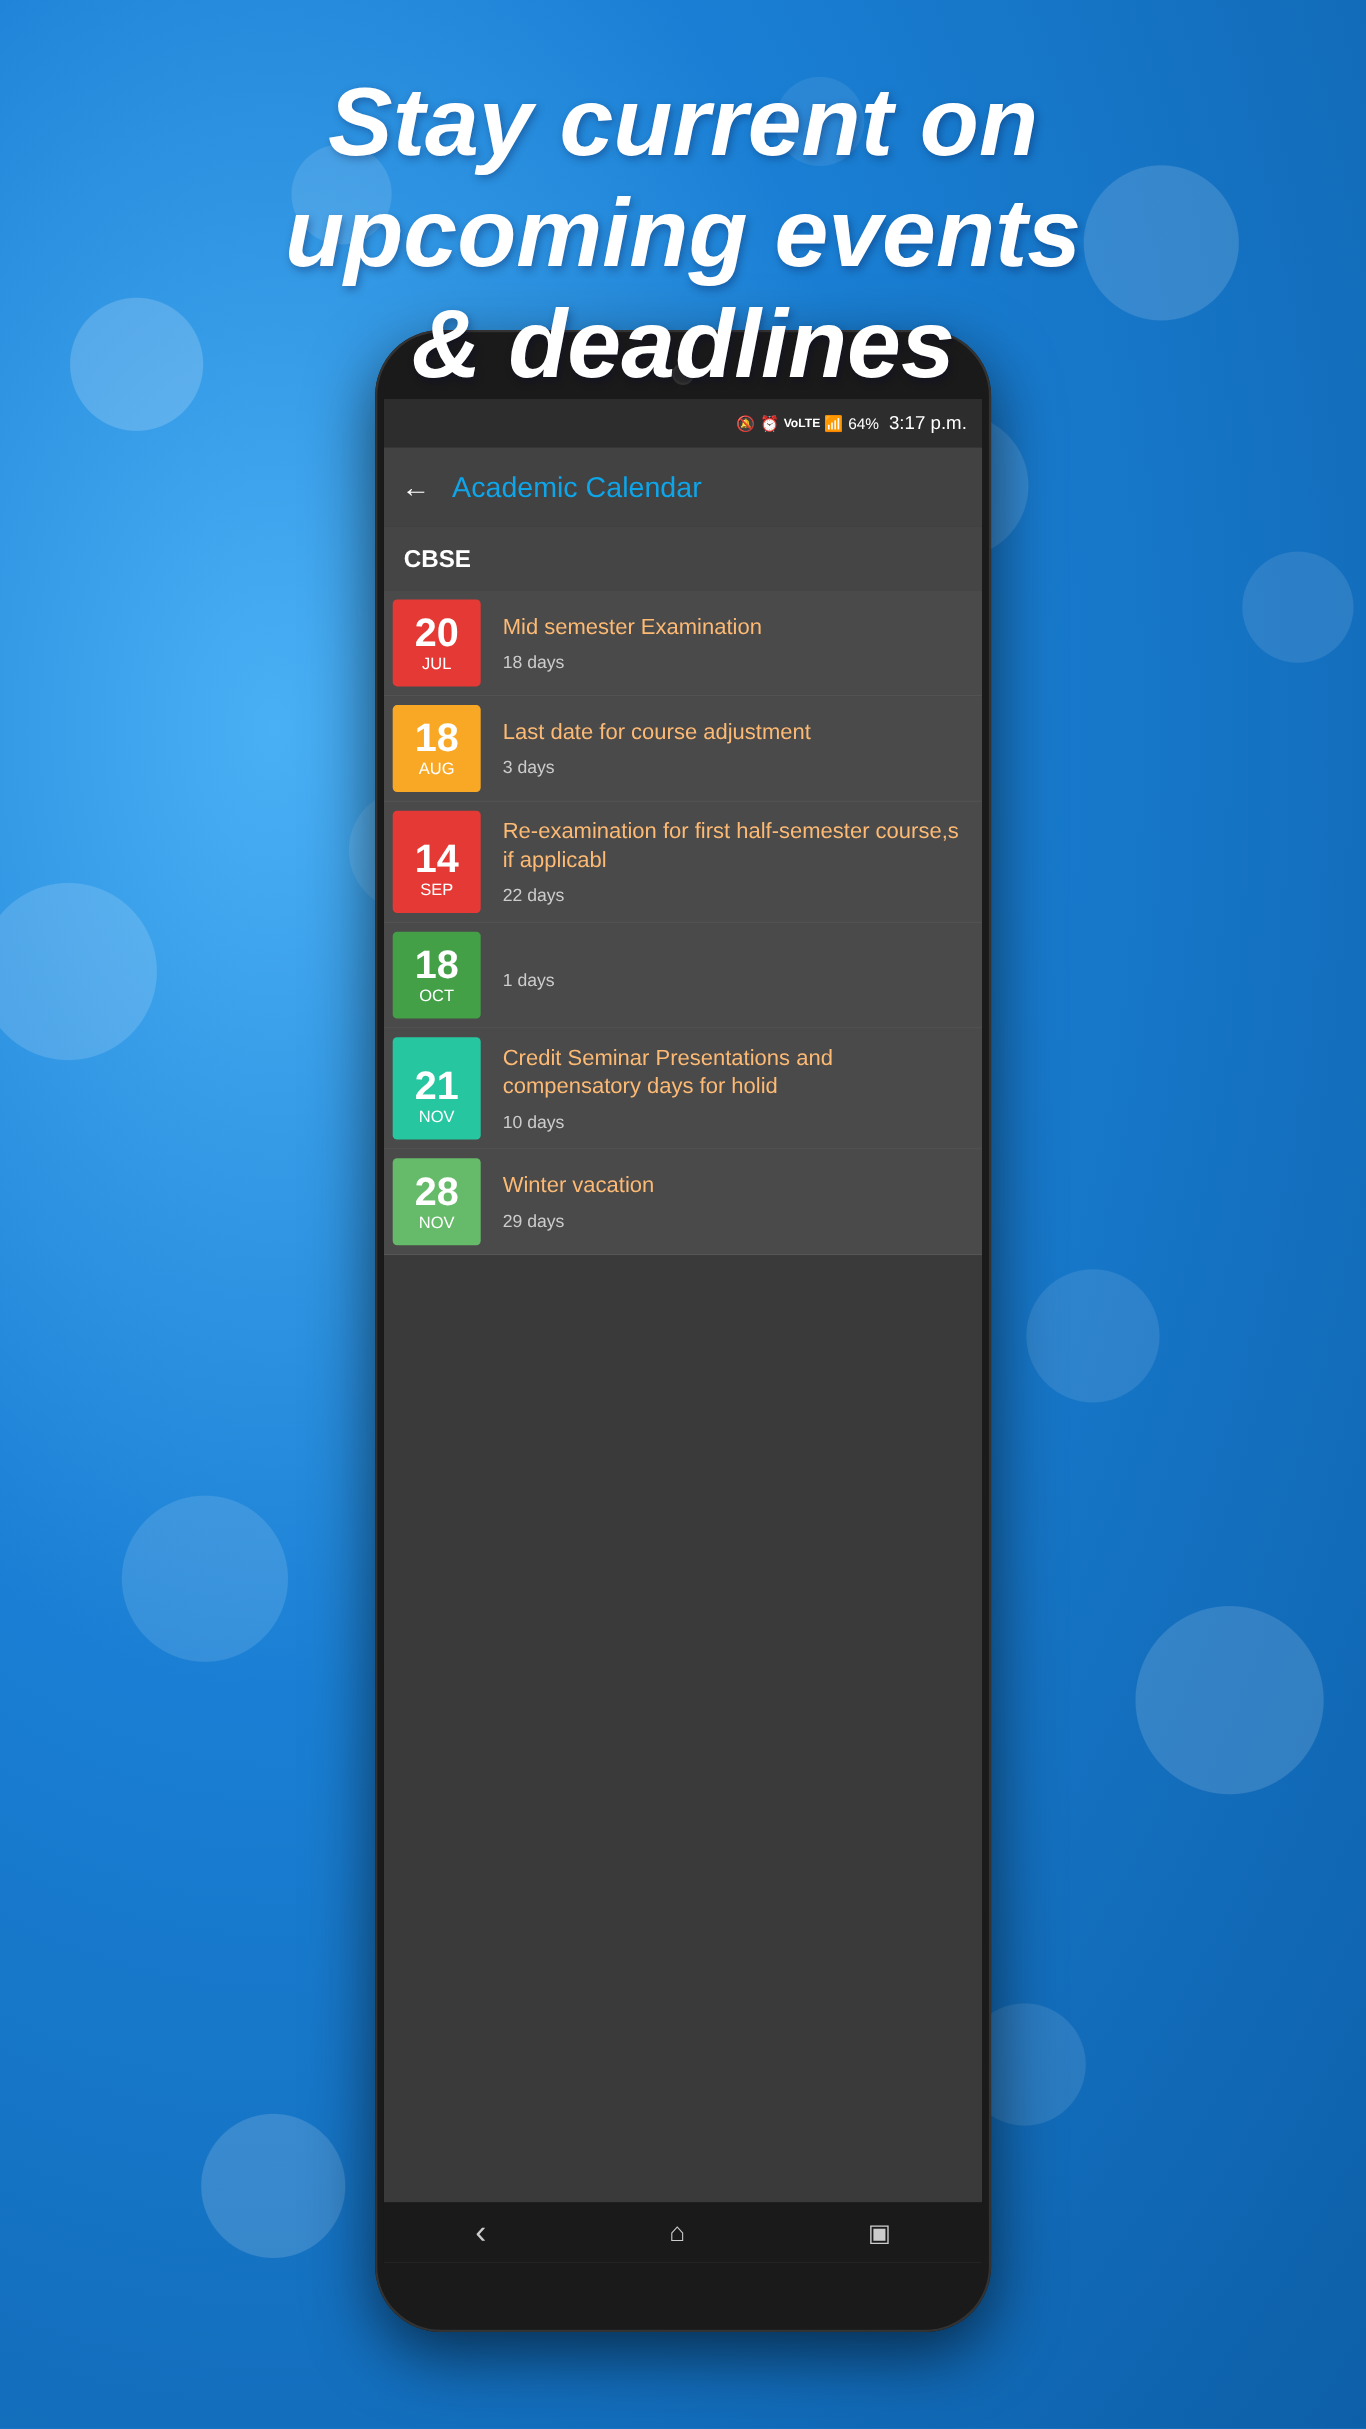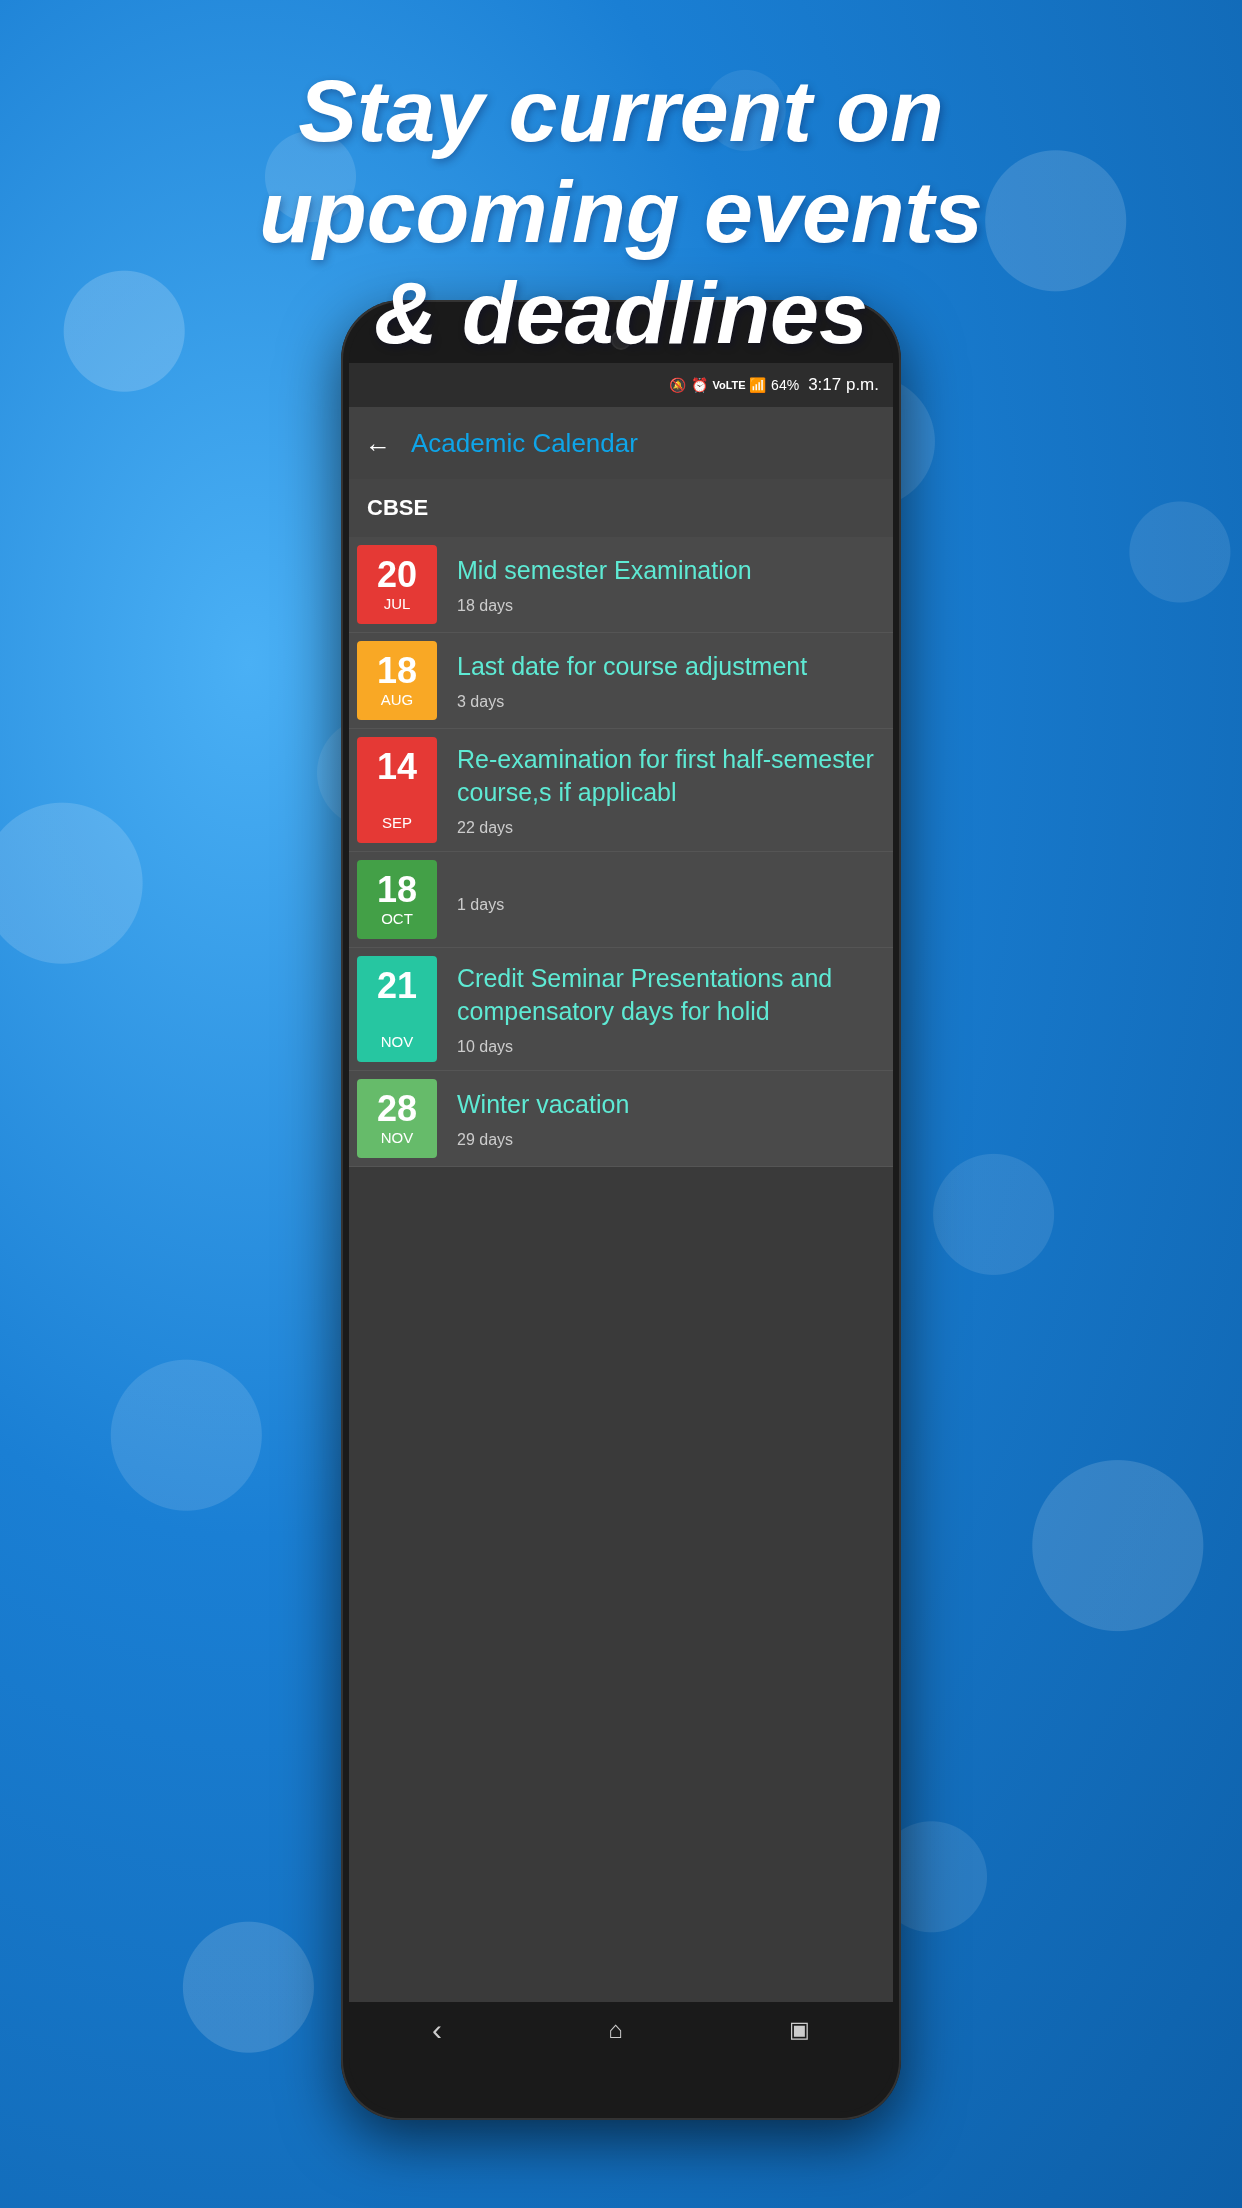--- a/index.html
+++ b/index.html
@@ -192,21 +192,21 @@
       align-items: stretch;
       border-bottom: 1px solid #555;
       background: #4a4a4a;
     }
 
     .date-badge {
       min-width: 80px;
       display: flex;
       flex-direction: column;
       align-items: center;
-      justify-content: space-between;
+      justify-content: flex-end;
       padding: 12px 0;
       margin: 8px;
       border-radius: 4px;
     }
 
     .date-num {
       font-size: 36px;
       font-weight: 700;
       color: #ffffff;
       line-height: 1;
@@ -221,22 +221,22 @@
 
     .event-info {
       flex: 1;
       padding: 14px 12px;
       display: flex;
       flex-direction: column;
       justify-content: center;
     }
 
     .event-title {
-      color: #5eead4;
-      font-size: 25px;
+      color: #fdba74;
+      font-size: 20px;
       font-weight: 500;
       line-height: 1.3;
     }
 
     .event-days {
       color: #cccccc;
       font-size: 16px;
       margin-top: 11px;
     }
 

